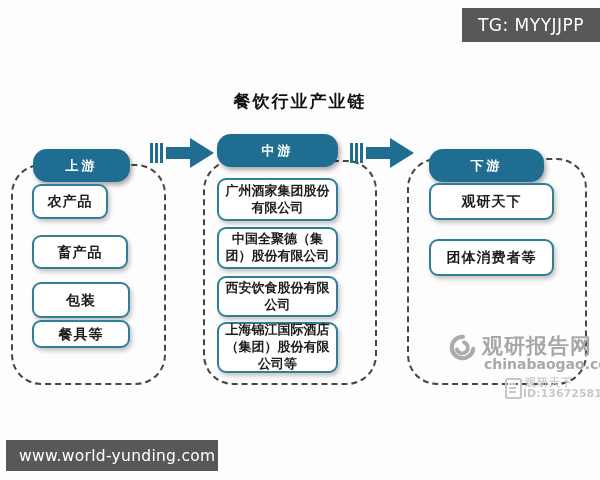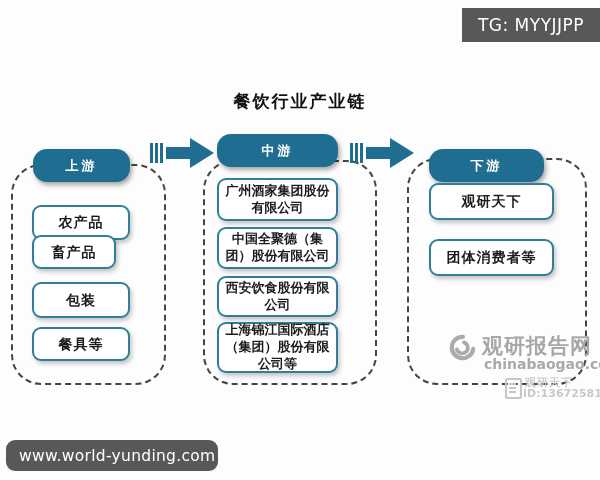--- a/index.html
+++ b/index.html
@@ -68,21 +68,21 @@
     font-weight:bold;white-space:nowrap;letter-spacing:1px;
   }
   .wm-id{
     position:absolute;left:523px;top:387px;font-size:11px;color:#c9c9cc;
     font-weight:bold;white-space:nowrap;
   }
   
   .footer-bar{
     position:absolute;left:6px;top:440px;width:212px;height:31px;background:#58585a;
     color:#fff;display:flex;align-items:center;padding-left:13px;box-sizing:border-box;
-    font-size:15.5px;letter-spacing:.3px;border-radius:9px;
+    font-size:15.5px;letter-spacing:.3px;
   }
 </style>
 </head>
 <body>
 
 <div class="canvas">
 
   <div class="tg-badge">
     <span>TG: MYYJJPP</span>
   </div>
@@ -105,24 +105,24 @@
     <polygon points="40,2 64,17 40,32" fill="#1f6d90"></polygon>
   </svg>
   <svg class="flow-arrow" style="left:350px;top:136px;" viewBox="0 0 64 34">
     <rect x="0" y="7" width="3" height="20" fill="#1f6d90"></rect>
     <rect x="5" y="7" width="3" height="20" fill="#1f6d90"></rect>
     <rect x="10" y="7" width="3" height="20" fill="#1f6d90"></rect>
     <rect x="16" y="11" width="25" height="12" fill="#1f6d90"></rect>
     <polygon points="40,2 64,17 40,32" fill="#1f6d90"></polygon>
   </svg>
 
-  <div class="item-box fs-lg" style="left:32px;top:205px;width:98px;height:35px;">农产品</div>
-  <div class="item-box fs-lg" style="left:32px;top:235px;width:84px;height:34px;text-align:center;">畜产品</div>
+  <div class="item-box fs-lg" style="left:32px;top:184px;width:76px;height:35px;">农产品</div>
+  <div class="item-box fs-lg" style="left:32px;top:235px;width:96px;height:34px;text-align:center;">畜产品</div>
   <div class="item-box fs-lg" style="left:32px;top:282px;width:98px;height:36px;">包装</div>
-  <div class="item-box fs-lg" style="left:32px;top:327px;width:98px;height:34px;">餐具等</div>
+  <div class="item-box fs-lg" style="left:32px;top:320px;width:98px;height:28px;">餐具等</div>
 
   <div class="item-box fs-sm" style="left:217px;top:178px;width:121px;height:43px;">广州酒家集团股份有限公司</div>
   <div class="item-box fs-sm" style="left:217px;top:227px;width:121px;height:42px;">中国全聚德（集团）股份有限公司</div>
   <div class="item-box fs-sm" style="left:217px;top:276px;width:121px;height:41px;">西安饮食股份有限公司</div>
   <div class="item-box fs-sm" style="left:217px;top:322px;width:121px;height:51px;">上海锦江国际酒店（集团）股份有限公司等</div>
 
   <div class="item-box fs-lg" style="left:429px;top:183px;width:125px;height:37px;">观研天下</div>
   <div class="item-box fs-lg" style="left:429px;top:239px;width:125px;height:37px;text-align:right;">团体消费者等</div>
 
   <svg class="wm-logo" viewBox="0 0 40 30">

